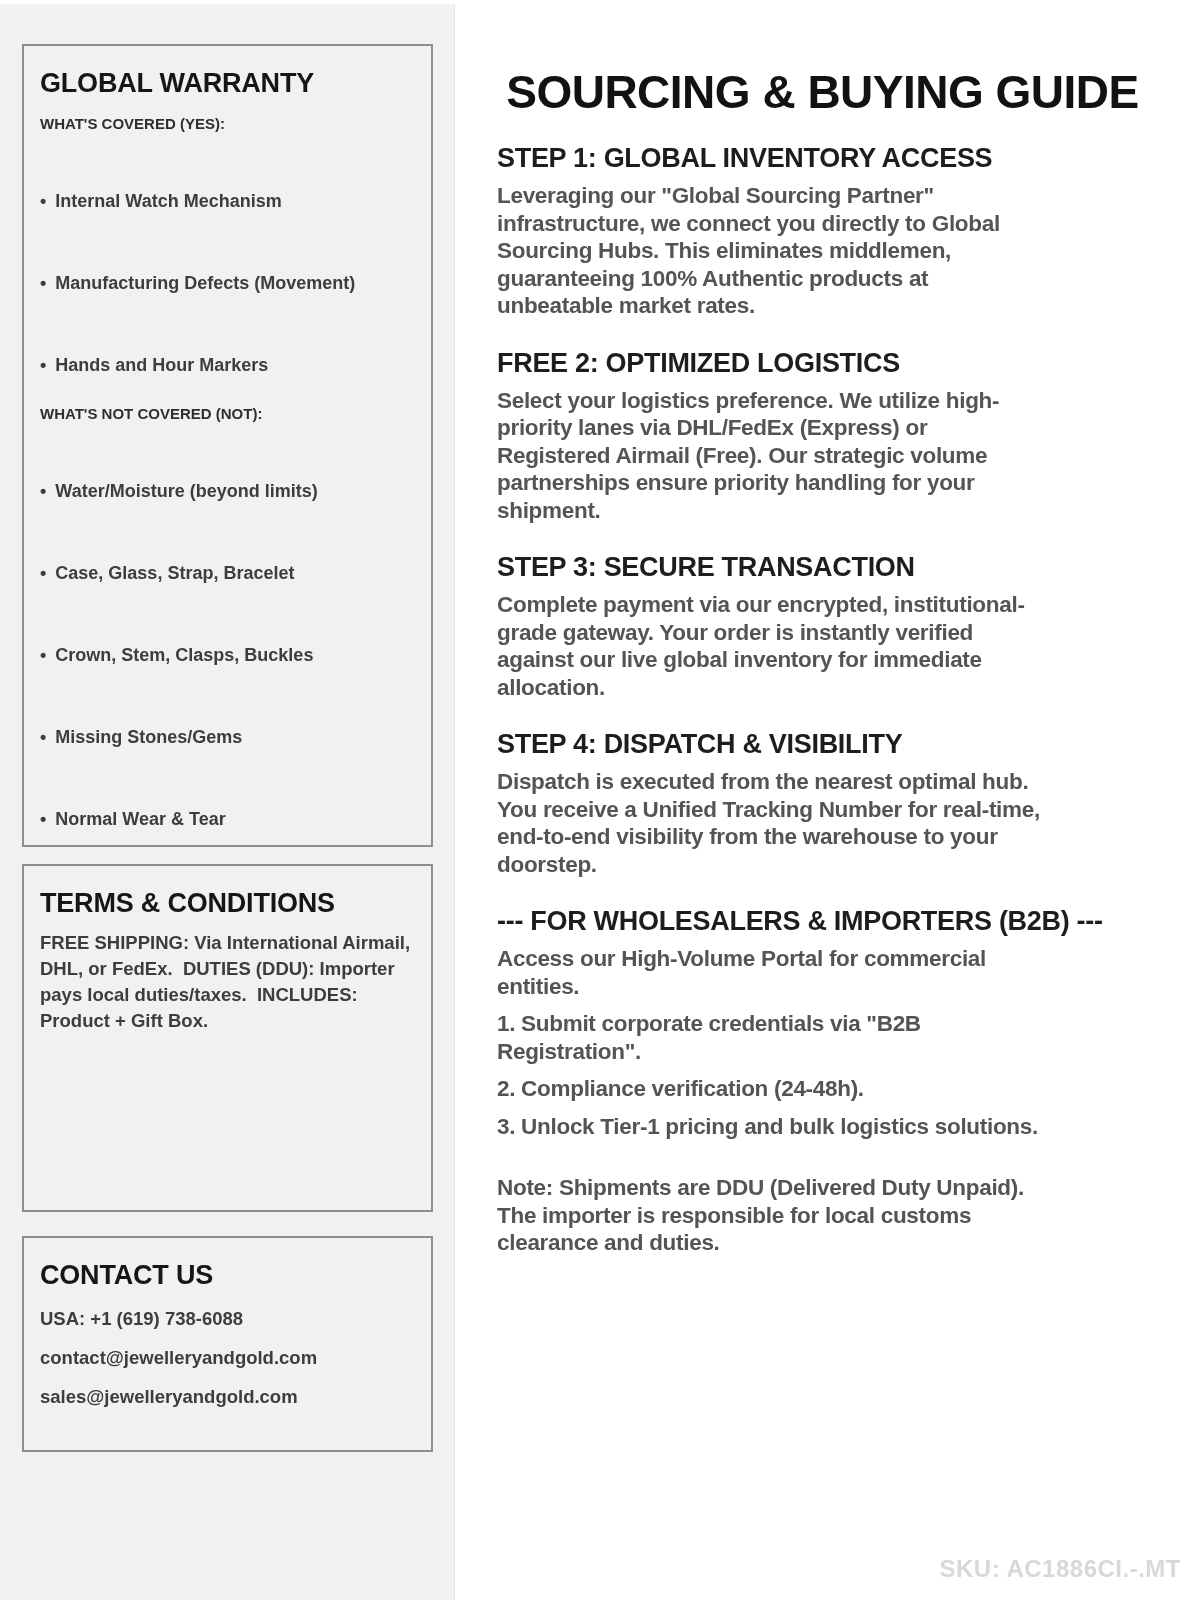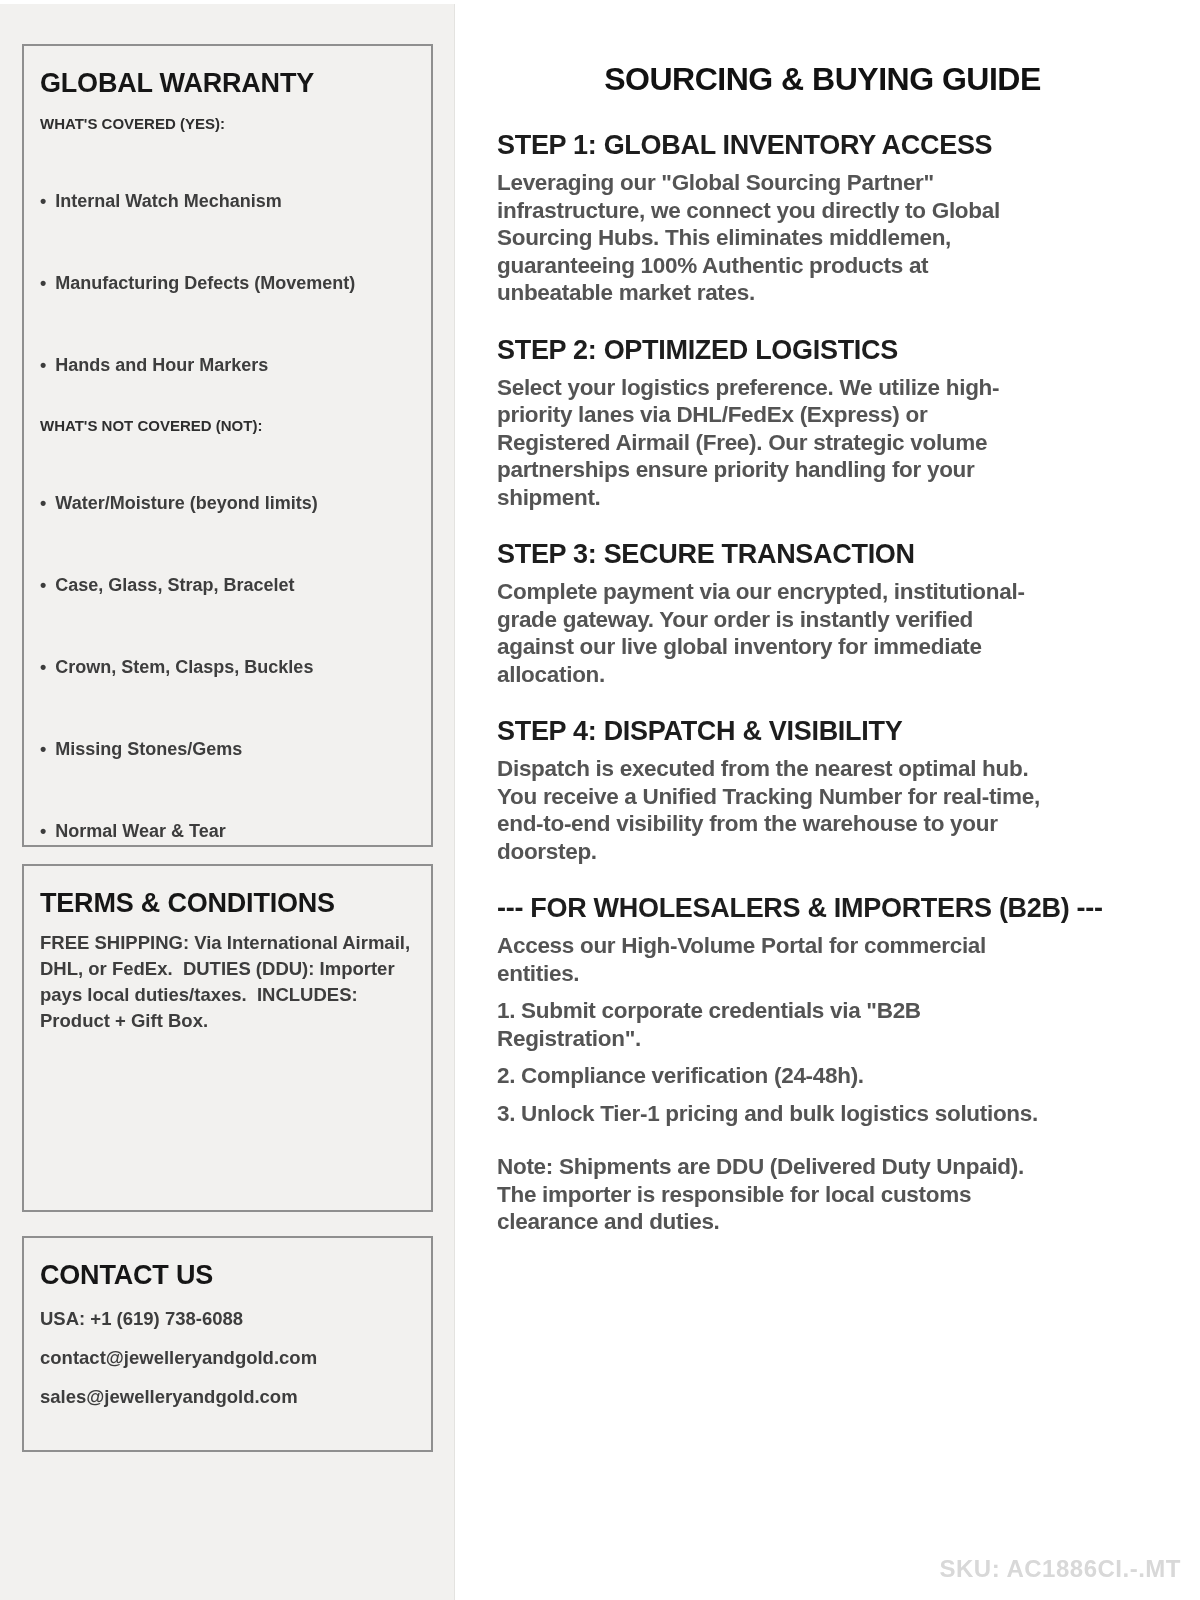--- a/index.html
+++ b/index.html
@@ -20,21 +20,21 @@
   #panel-warranty{top:40px;height:803px;}
   #panel-terms{top:860px;height:348px;}
   #panel-contact{top:1232px;height:216px;}
   .panel h2{
     margin:2px 0 0;font-size:27px;line-height:30px;font-weight:bold;
     color:#161616;letter-spacing:-0.2px;
   }
   .panel .sub{
     margin:14px 0 0;font-size:15px;line-height:24px;font-weight:bold;color:#2e2e2e;
   }
-  .panel .sub.gap{margin-top:32px;}
+  .panel .sub.gap{margin-top:20px;}
   .panel ul{list-style:none;margin:9px 0 0;padding:0;}
   .panel li{
     font-size:18px;font-weight:bold;color:#3d3d3d;line-height:34px;
     white-space:nowrap;
     margin-top:48px;
   }
   .panel li::before{content:"•";margin-right:9px;color:#3d3d3d;}
   .footnote{margin:36px 0 0;font-size:22px;font-weight:bold;color:#5c5c5c;}
   .panel .body{
     margin:12px 0 0;font-size:18.5px;line-height:26px;font-weight:bold;
@@ -42,34 +42,34 @@
   }
   .contact-line{margin:15px 0 0;font-size:18.5px;line-height:24px;font-weight:bold;color:#3d3d3d;}
   .contact-line.first{margin-top:17px;}
 
   
   .main{
     position:absolute;left:455px;top:0;width:745px;height:1600px;background:#ffffff;
     font-stretch:condensed;
   }
   .guide-title{
-    margin:0;padding:56px 10px 0 0;text-align:center;
-    font-size:32px;line-height:46px;font-weight:800;color:#121212;
+    margin:13px;padding:56px 10px 0 0;text-align:center;
+    font-size:46px;line-height:46px;font-weight:800;color:#121212;
     letter-spacing:-0.5px;
   }
   .section{margin:28px 0 0 42px;}
   .section h3{
     margin:0;font-size:27px;line-height:31px;font-weight:bold;color:#1d1d1d;
     letter-spacing:-0.3px;max-width:700px;
   }
   .section p{
     margin:8px 0 0;font-size:22.5px;line-height:27.5px;font-weight:bold;
     color:#545454;letter-spacing:-0.3px;max-width:548px;
   }
-  .section p.note{margin-top:26px;}
+  .section p.note{margin-top:34px;}
   .b2b p.item{margin-top:10px;}
   .sku{
     position:absolute;right:19px;top:1556px;
     font-size:24px;line-height:26px;font-weight:bold;color:#d8d8d8;
     letter-spacing:0.5px;font-stretch:normal;
   }
 </style>
 </head>
 <body>
 
@@ -112,21 +112,21 @@
 
 <div class="main">
   <h1 class="guide-title">SOURCING &amp; BUYING GUIDE</h1>
 
   <div class="section">
     <h3>STEP 1: GLOBAL INVENTORY ACCESS</h3>
     <p>Leveraging our "Global Sourcing Partner" infrastructure, we connect you directly to Global Sourcing Hubs. This eliminates middlemen, guaranteeing 100% Authentic products at unbeatable market rates.</p>
   </div>
 
   <div class="section">
-    <h3>STEP 2: OPTIMIZED LOGISTICS</h3>
+    <h3>FREE 2: OPTIMIZED LOGISTICS</h3>
     <p>Select your logistics preference. We utilize high-priority lanes via DHL/FedEx (Express) or Registered Airmail (Free). Our strategic volume partnerships ensure priority handling for your shipment.</p>
   </div>
 
   <div class="section">
     <h3>STEP 3: SECURE TRANSACTION</h3>
     <p>Complete payment via our encrypted, institutional-grade gateway. Your order is instantly verified against our live global inventory for immediate allocation.</p>
   </div>
 
   <div class="section">
     <h3>STEP 4: DISPATCH &amp; VISIBILITY</h3>

